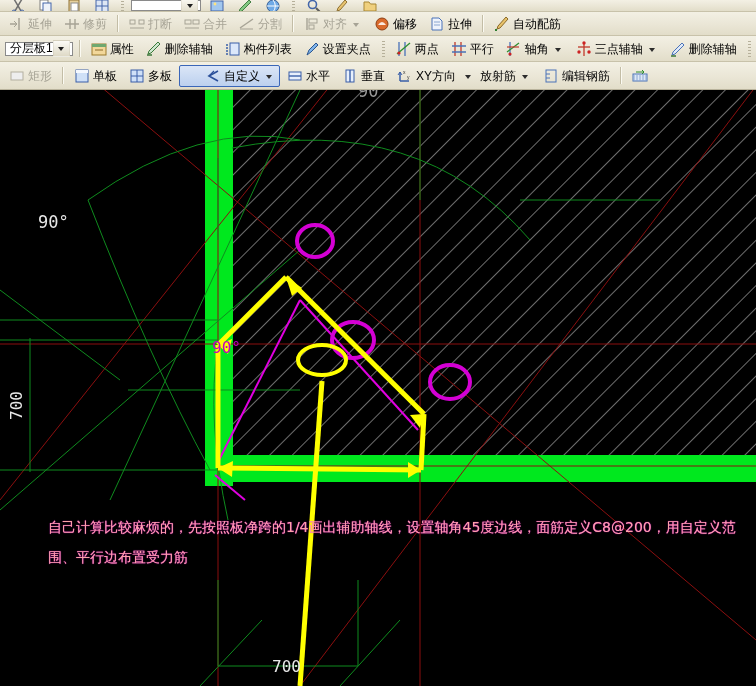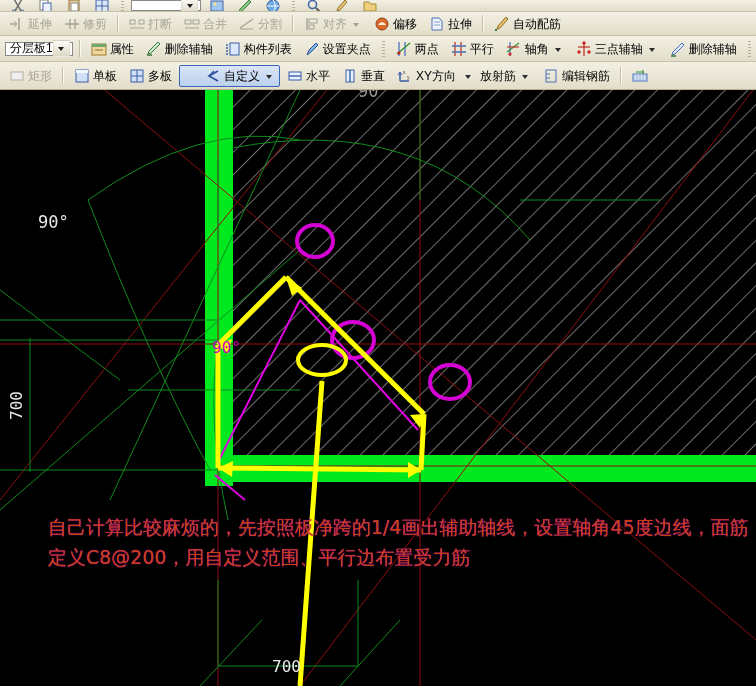--- a/index.html
+++ b/index.html
@@ -67,21 +67,21 @@
   }
 
   
   .canvas{
     position:absolute;left:0;top:0;width:756px;height:686px;background:#000;
   }
   .canvas svg{position:absolute;left:0;top:0;}
   .cad-text{font-family:"DejaVu Sans Mono","Liberation Mono",monospace;}
   .note{
     position:absolute;left:48px;top:512px;width:706px;
-    color:#c2410c;font-size:19px;line-height:30px;
+    color:#fca5a5;font-size:14px;line-height:30px;
     font-family:"DejaVu Sans","Liberation Sans",sans-serif;
     letter-spacing:0px;white-space:pre-wrap;
     text-shadow:0 0 1px #ff00ff;
     pointer-events:none;
   }
 </style>
 </head>
 <body>
 
 <div class="app">

